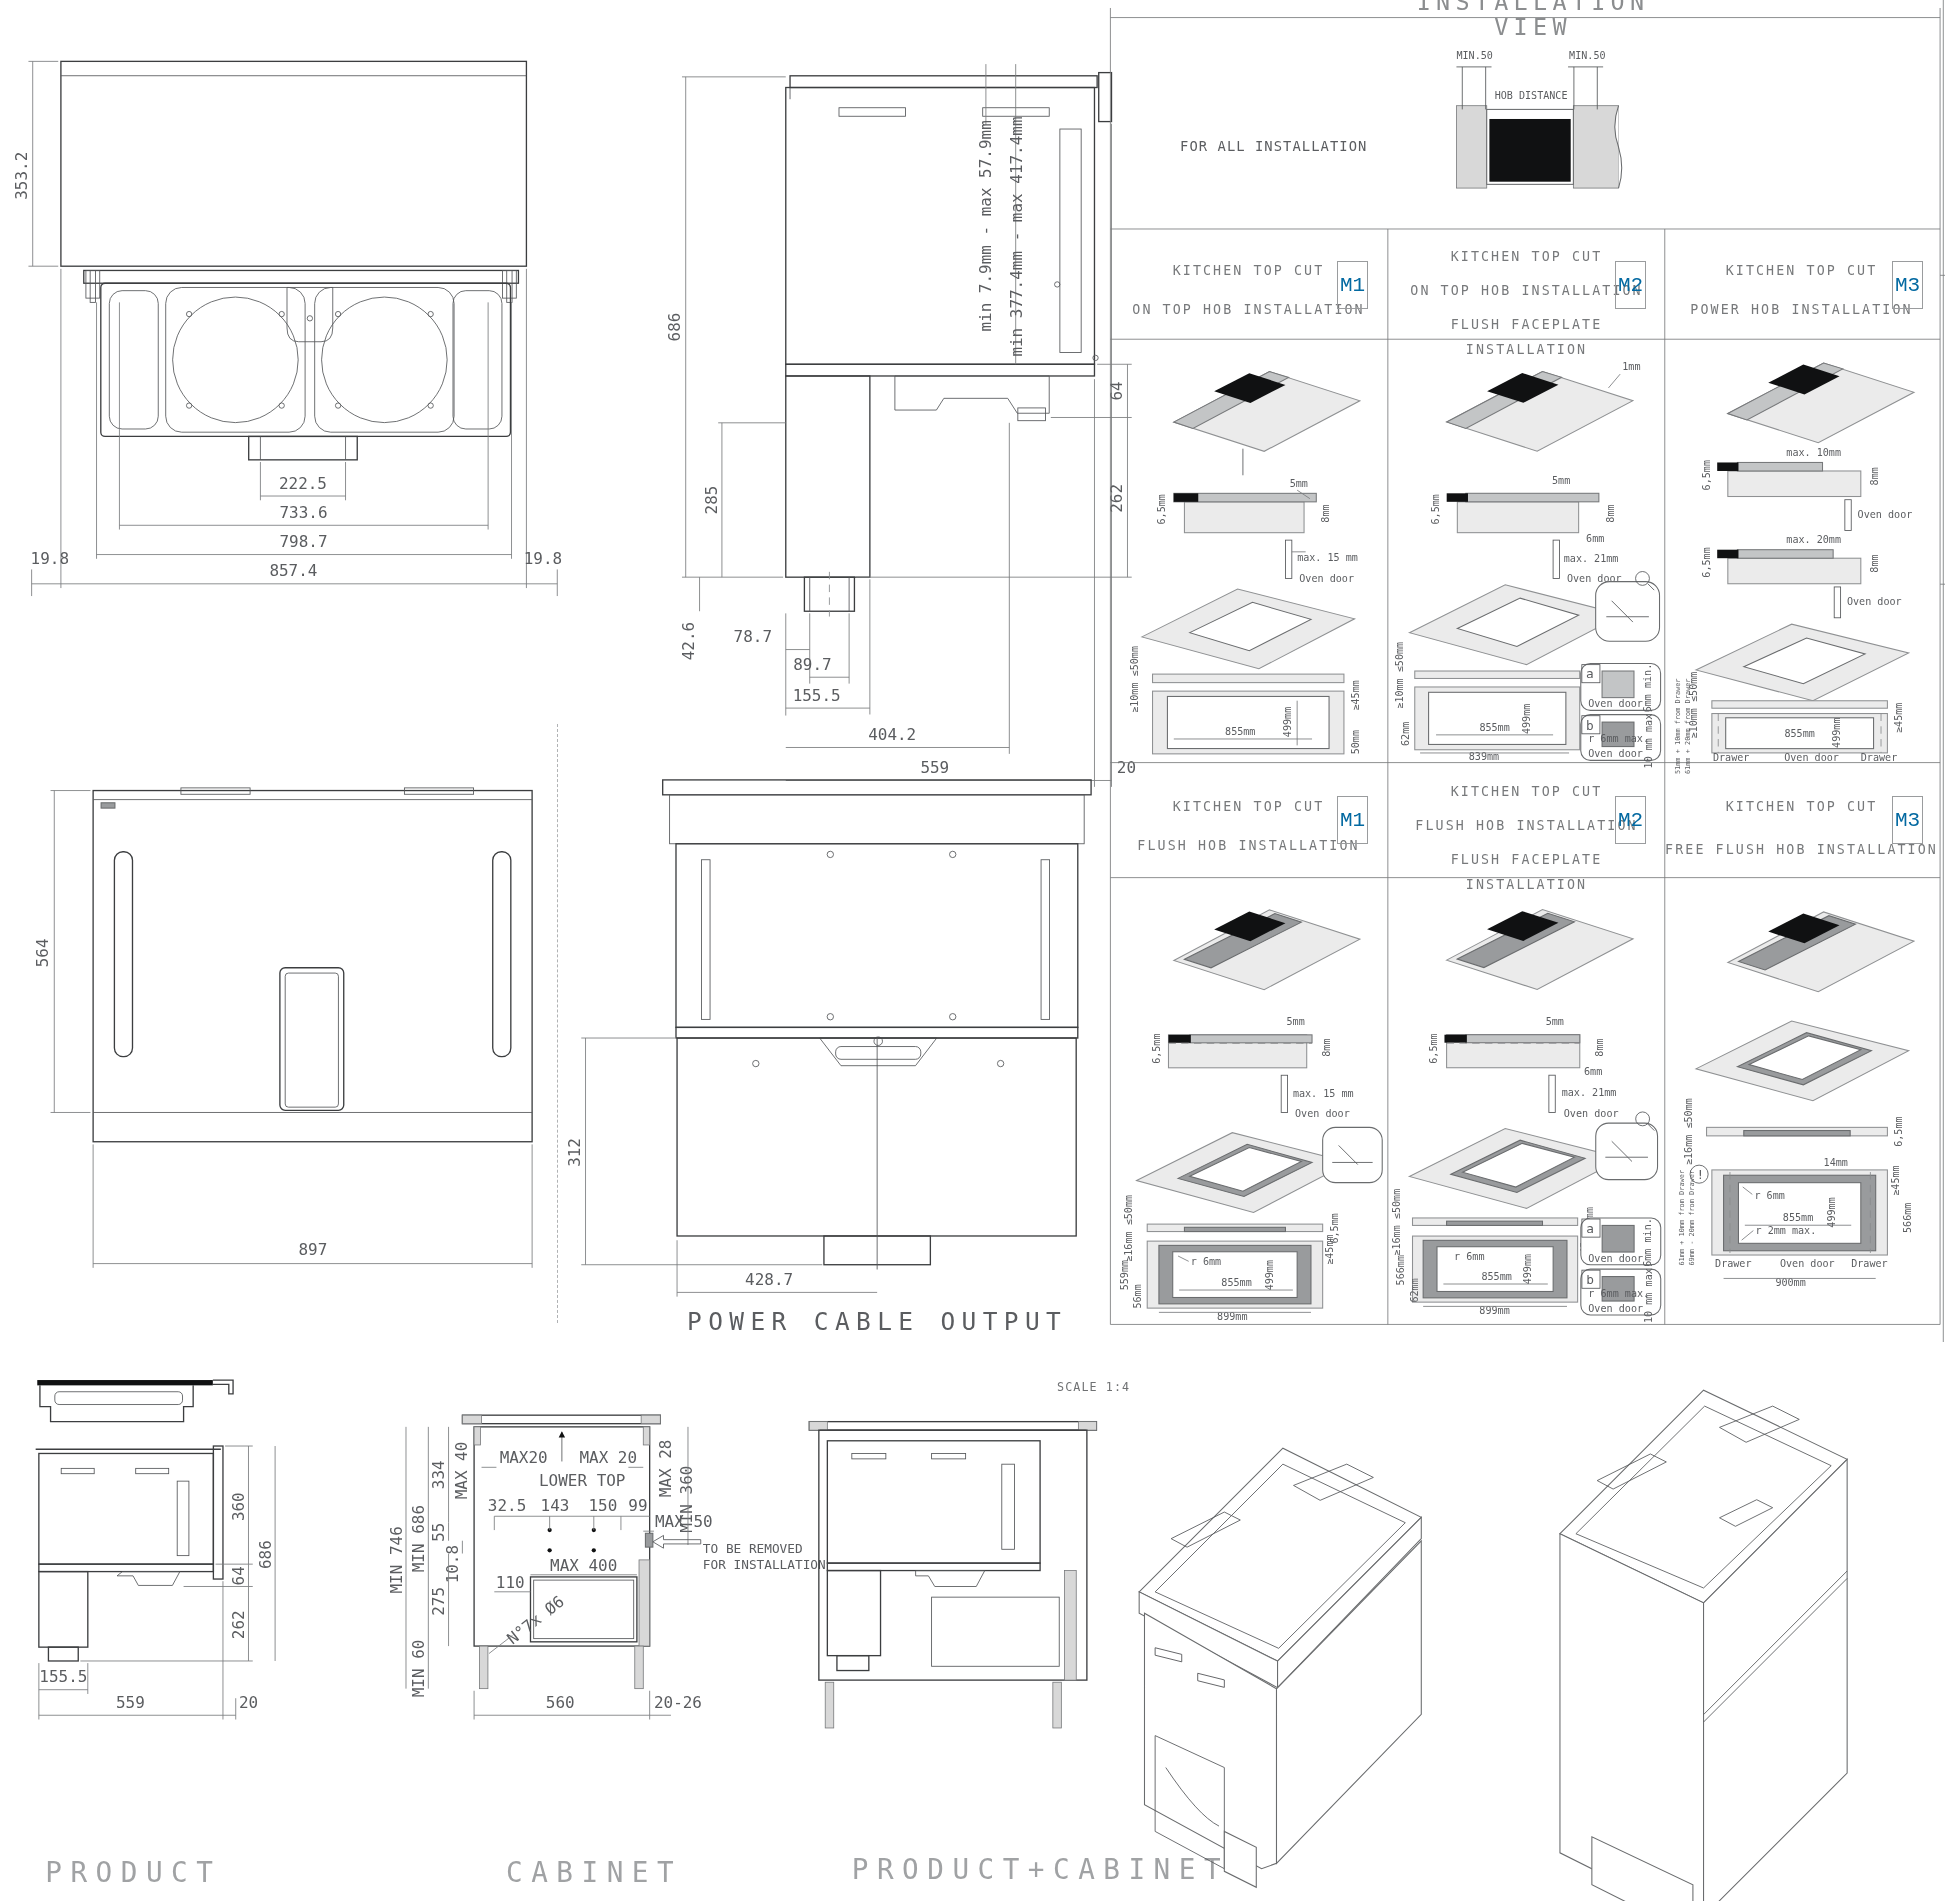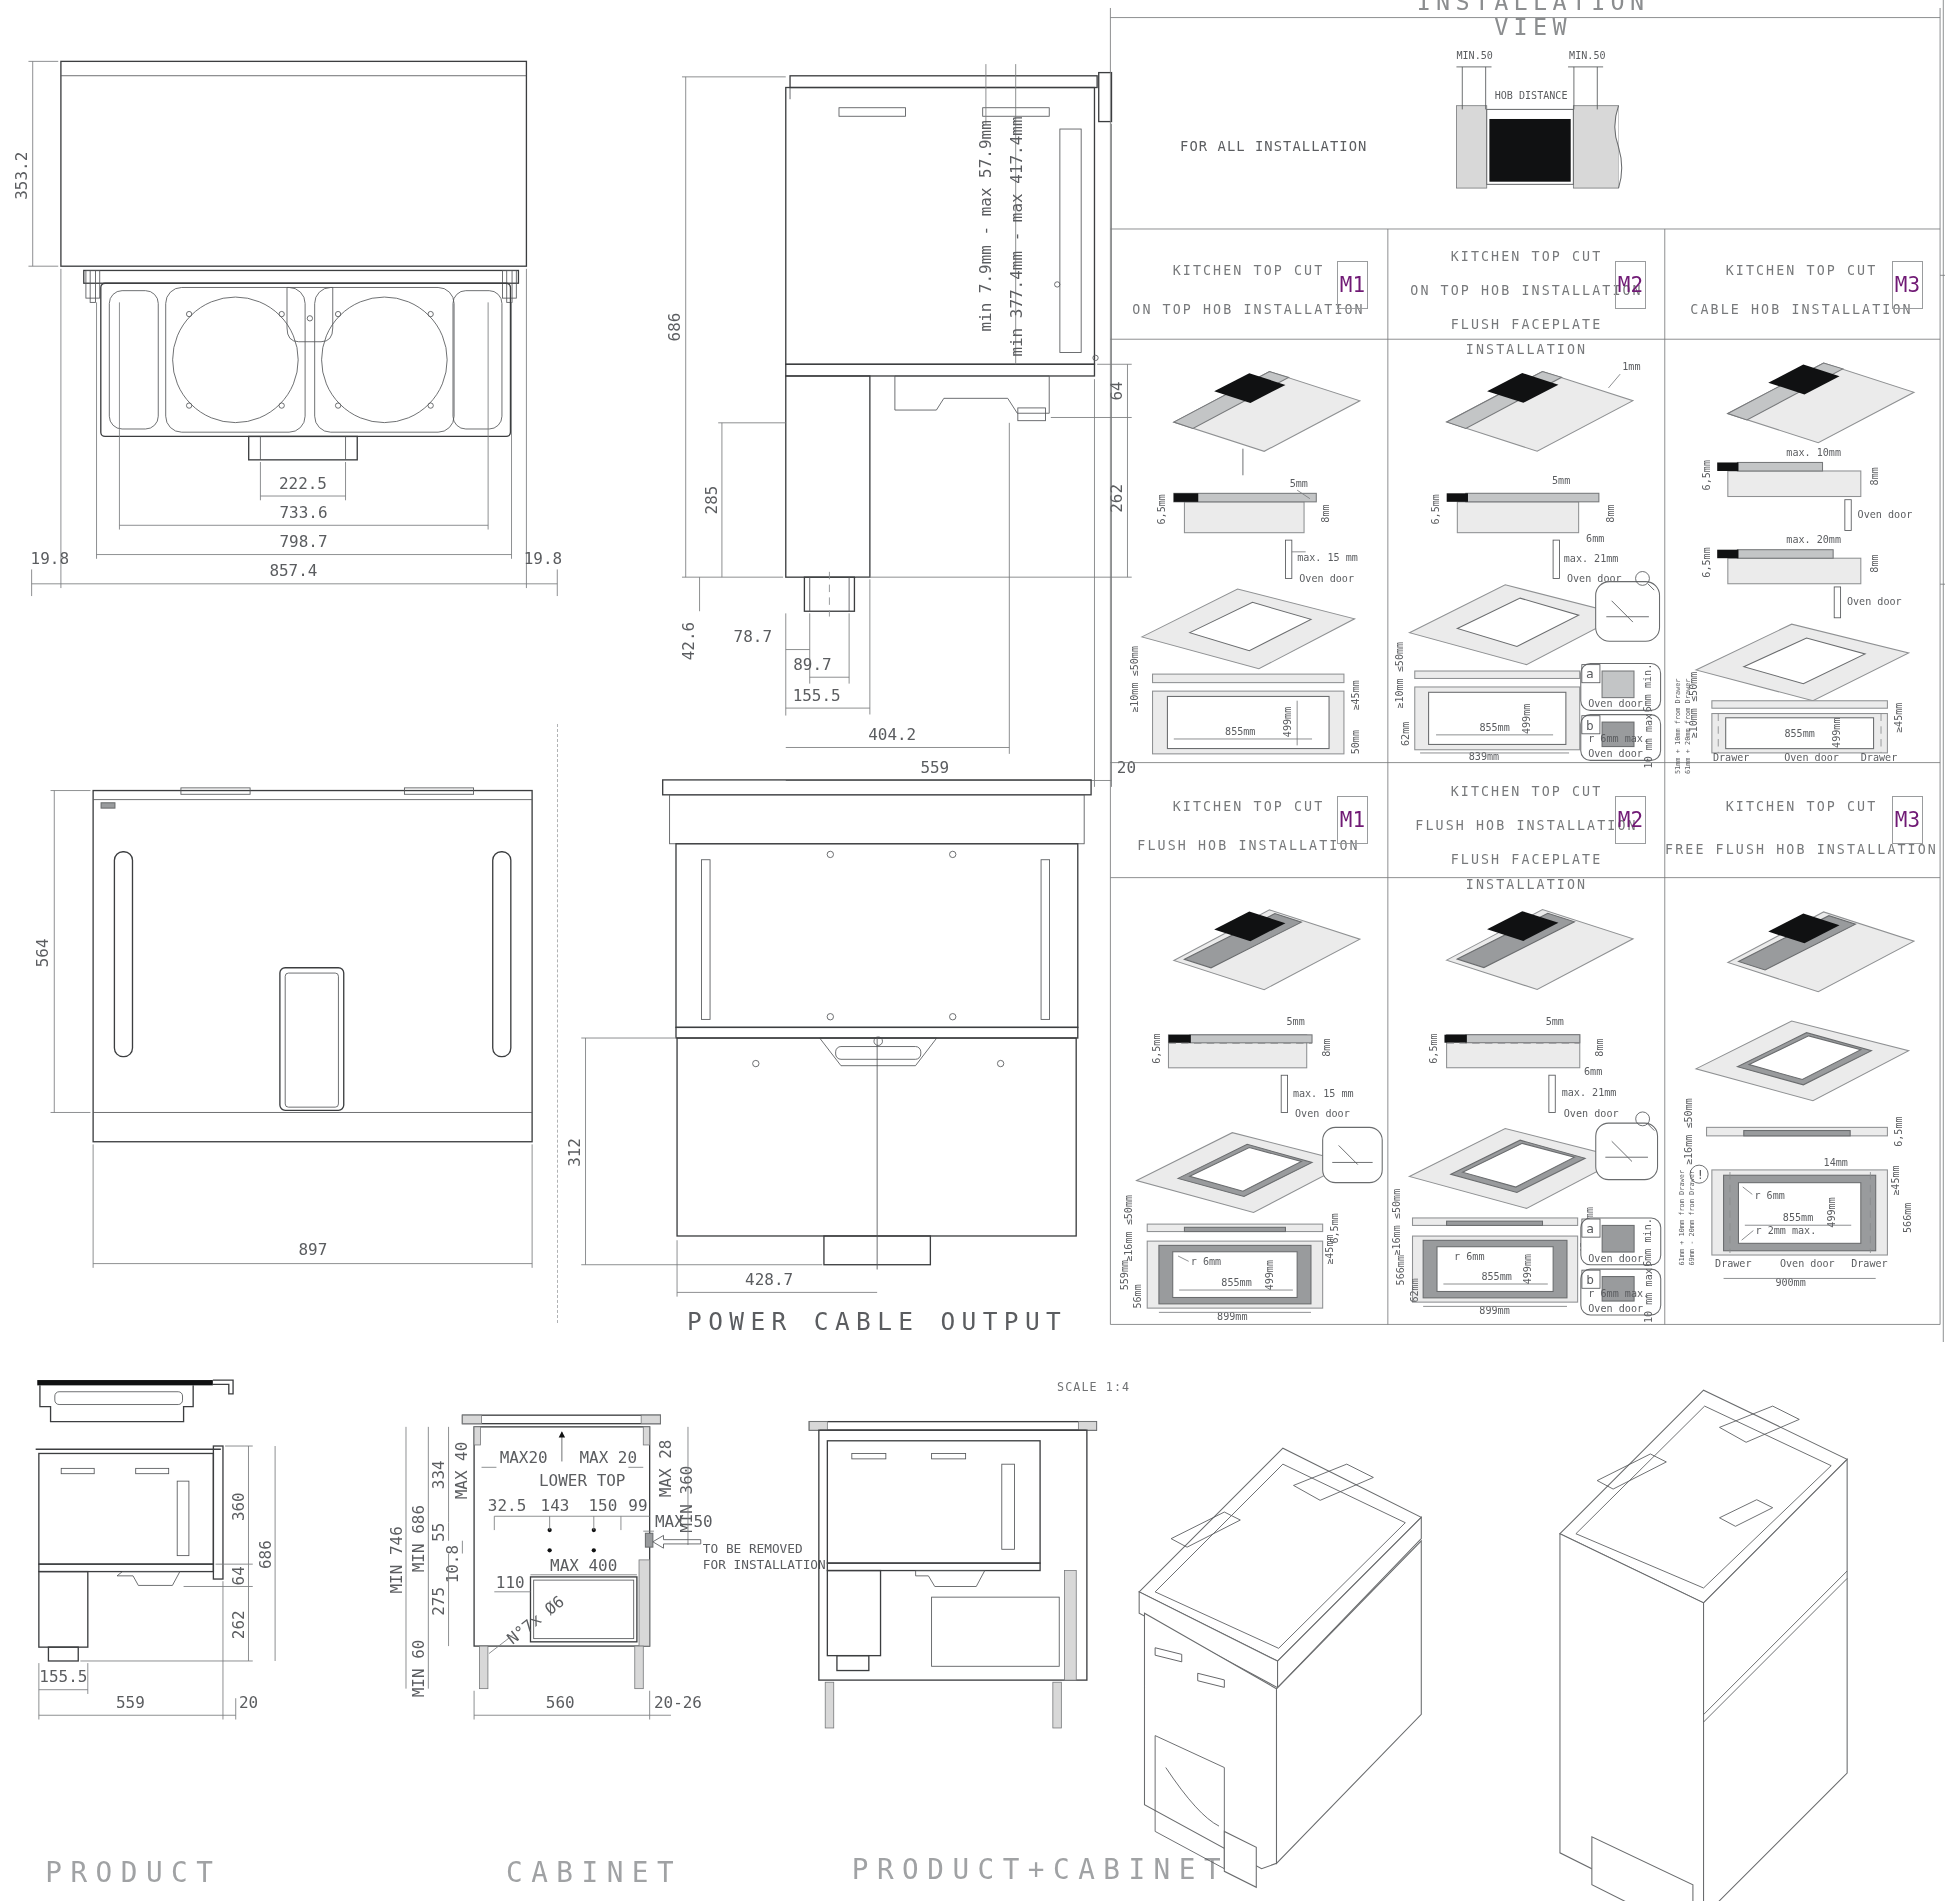--- a/index.html
+++ b/index.html
@@ -19,21 +19,21 @@
   .blk{fill:#101112;stroke:none;}
   .hat{fill:#d8d8d8;stroke:#77797b;stroke-width:1.5;}
   
   text{font-family:"DejaVu Sans Mono",monospace;fill:#5b5d60;}
   .t  {font-size:30px;}
   .ts {font-size:19px;}
   .tm {font-size:24px;}
   .cap{font-size:52px;letter-spacing:16px;fill:#a0a2a4;}
   .hdr{font-size:13.3px;letter-spacing:2.1px;color:#77797b;line-height:24.5px;text-align:center;}
   .codebox{position:absolute;width:29px;height:46px;border:1.6px solid #9a9c9e;display:flex;
-           align-items:center;justify-content:center;font-size:21px;color:#701a75;}
+           align-items:center;justify-content:center;font-size:21px;color:#0369a1;font-family:Liberation Mono, monospace;}
   .titlecut{font-size:46px;letter-spacing:12px;color:#9a9c9e;}
   .note{font-size:26px;letter-spacing:2px;color:#6f7173;}
   .scale{font-size:11.7px;letter-spacing:1.1px;color:#6f7173;}
 </style>
 </head>
 <body>
 
 <div id="sheet">
 
   <svg class="abs" style="left:21px;top:16px" width="540" height="660" viewBox="0 0 1015 1240">
@@ -450,21 +450,21 @@
     <div class="hdr" style="padding-top:16px">
       <div>KITCHEN TOP CUT</div>
       <div style="margin-top:9.6px">ON TOP HOB INSTALLATION</div>
       <div style="margin-top:9.6px">FLUSH FACEPLATE INSTALLATION</div>
     </div>
     <div class="codebox" style="right:19px;top:32px">M2</div>
   </div>
   <div class="abs" style="left:1664px;top:229px;width:275px;height:110px">
     <div class="hdr" style="padding-top:30px">
       <div>KITCHEN TOP CUT</div>
-      <div style="margin-top:14px">CABLE HOB INSTALLATION</div>
+      <div style="margin-top:14px">POWER HOB INSTALLATION</div>
     </div>
     <div class="codebox" style="right:16px;top:32px">M3</div>
   </div>
 
   <div class="abs" style="left:1110px;top:762px;width:277px;height:115px">
     <div class="hdr" style="padding-top:33px">
       <div>KITCHEN TOP CUT</div>
       <div style="margin-top:14px">FLUSH HOB INSTALLATION</div>
     </div>
     <div class="codebox" style="right:19px;top:34px">M1</div>

